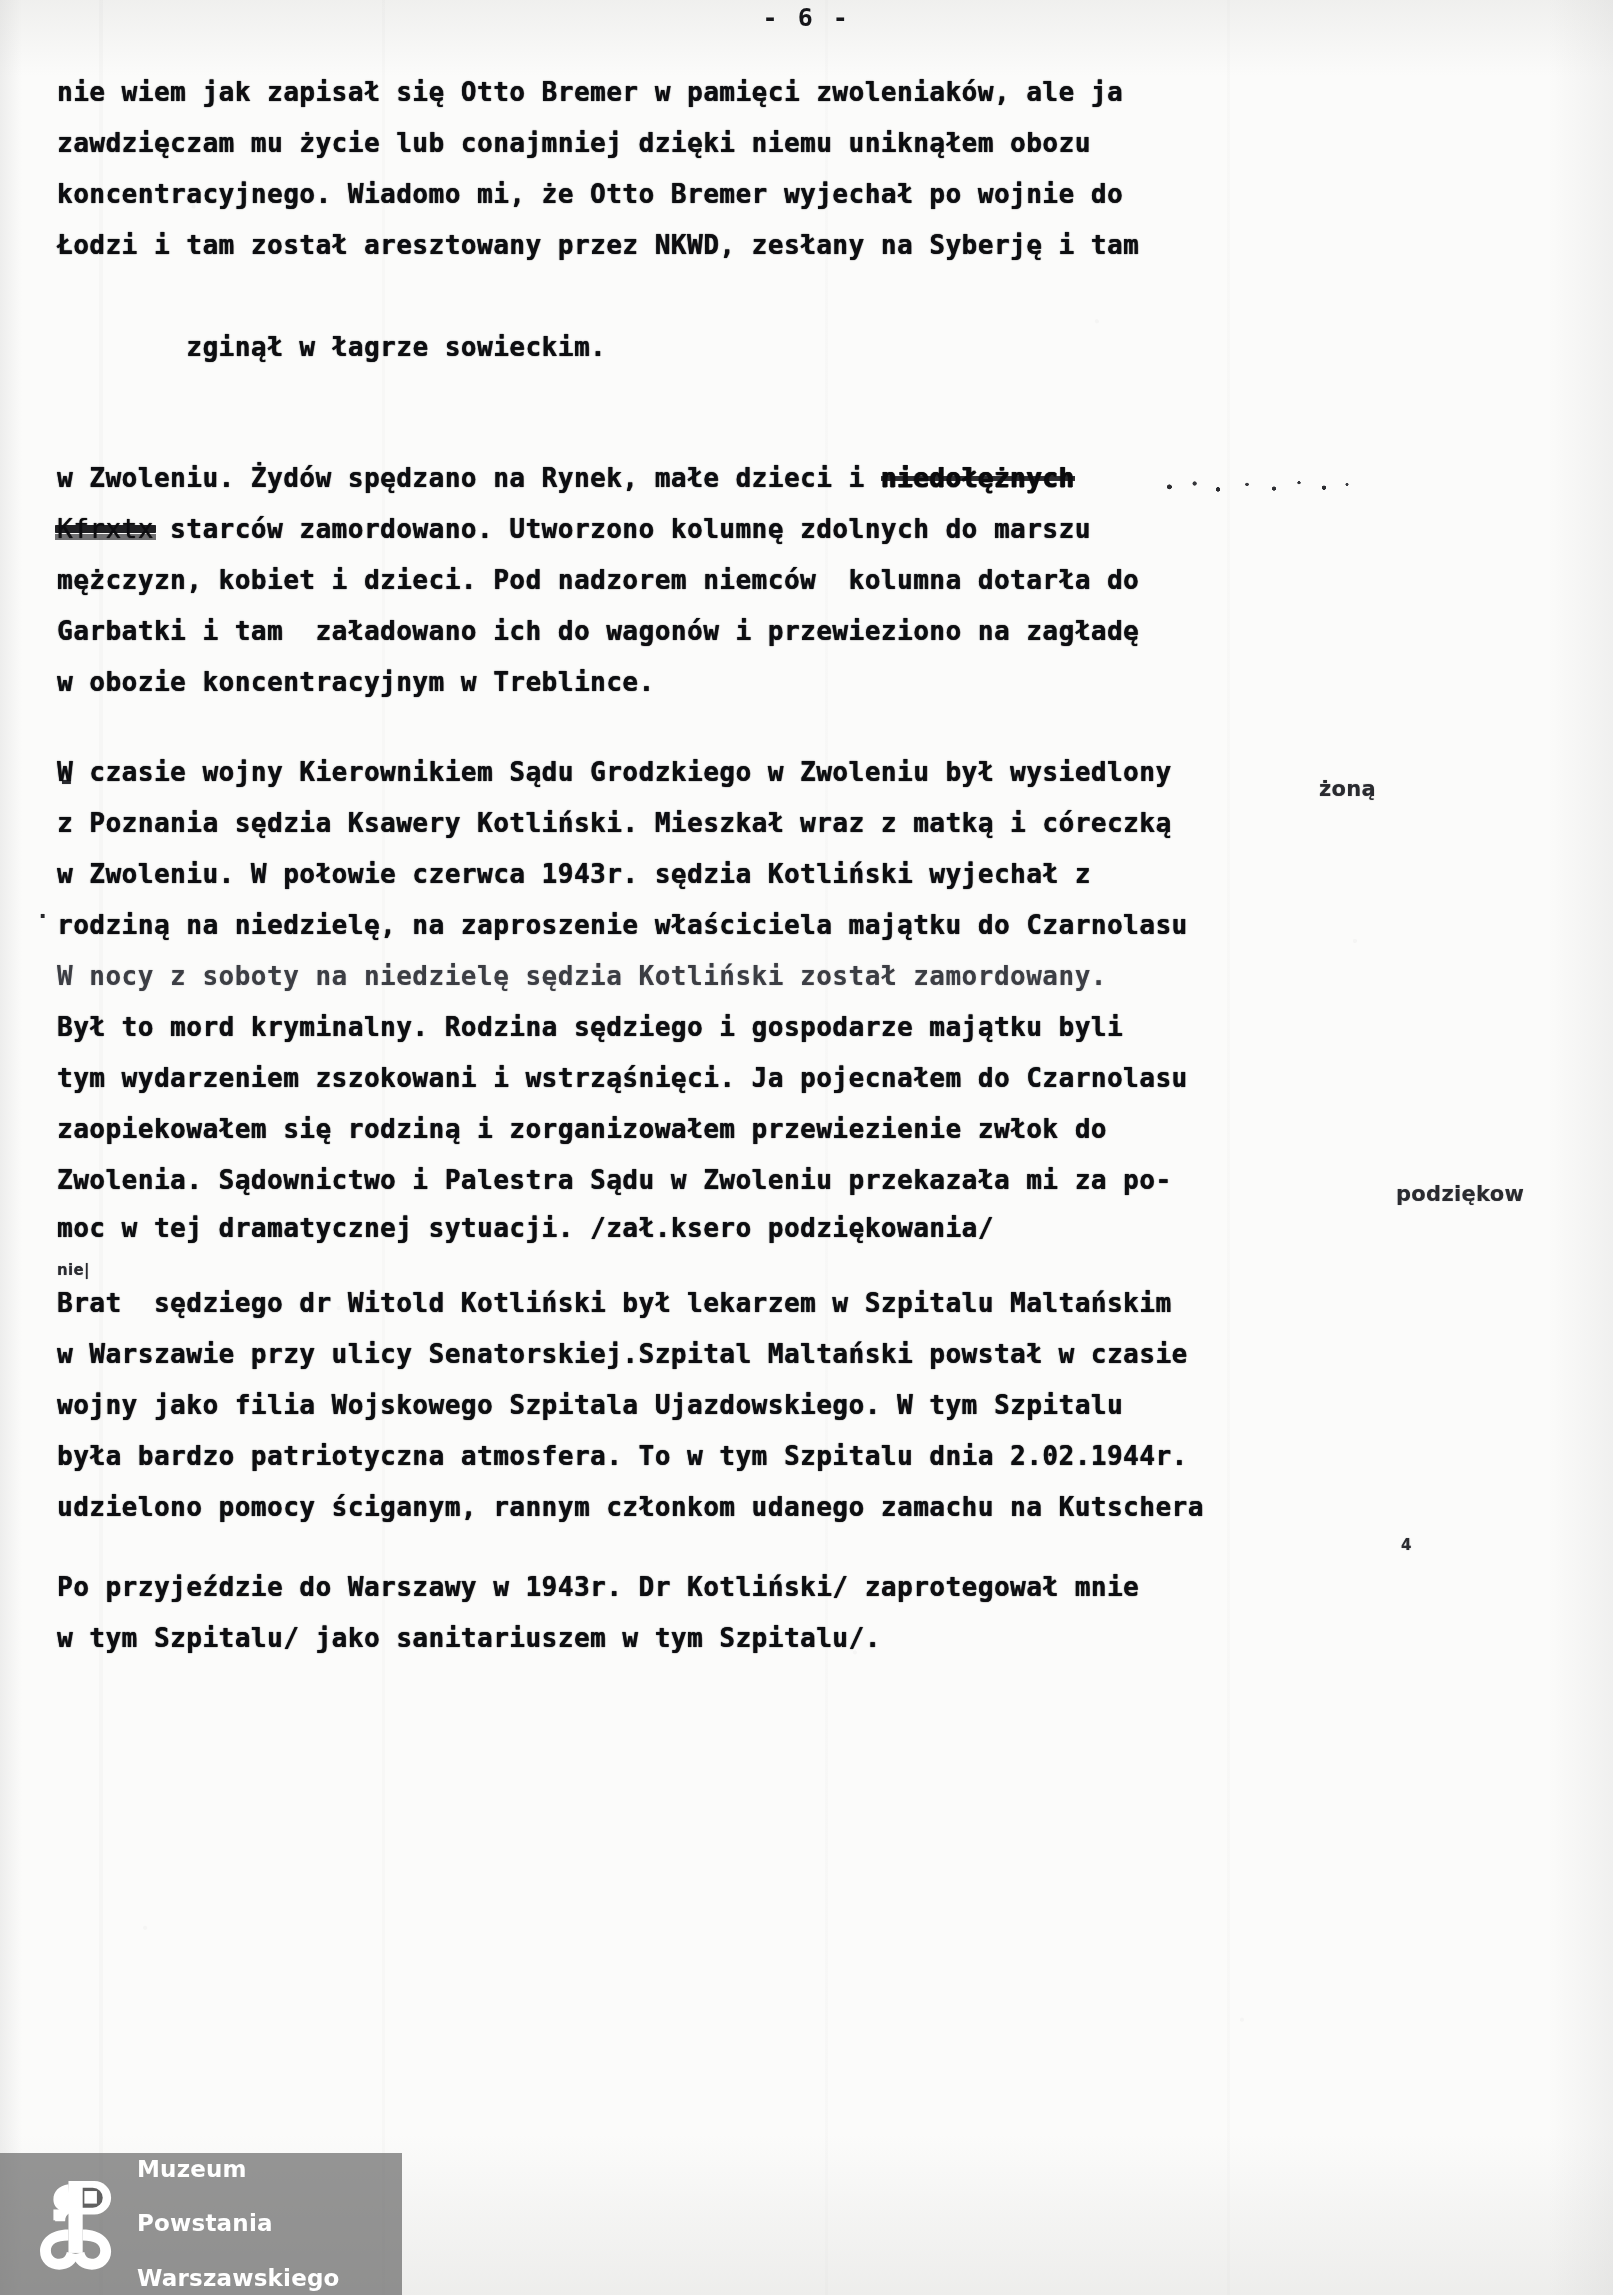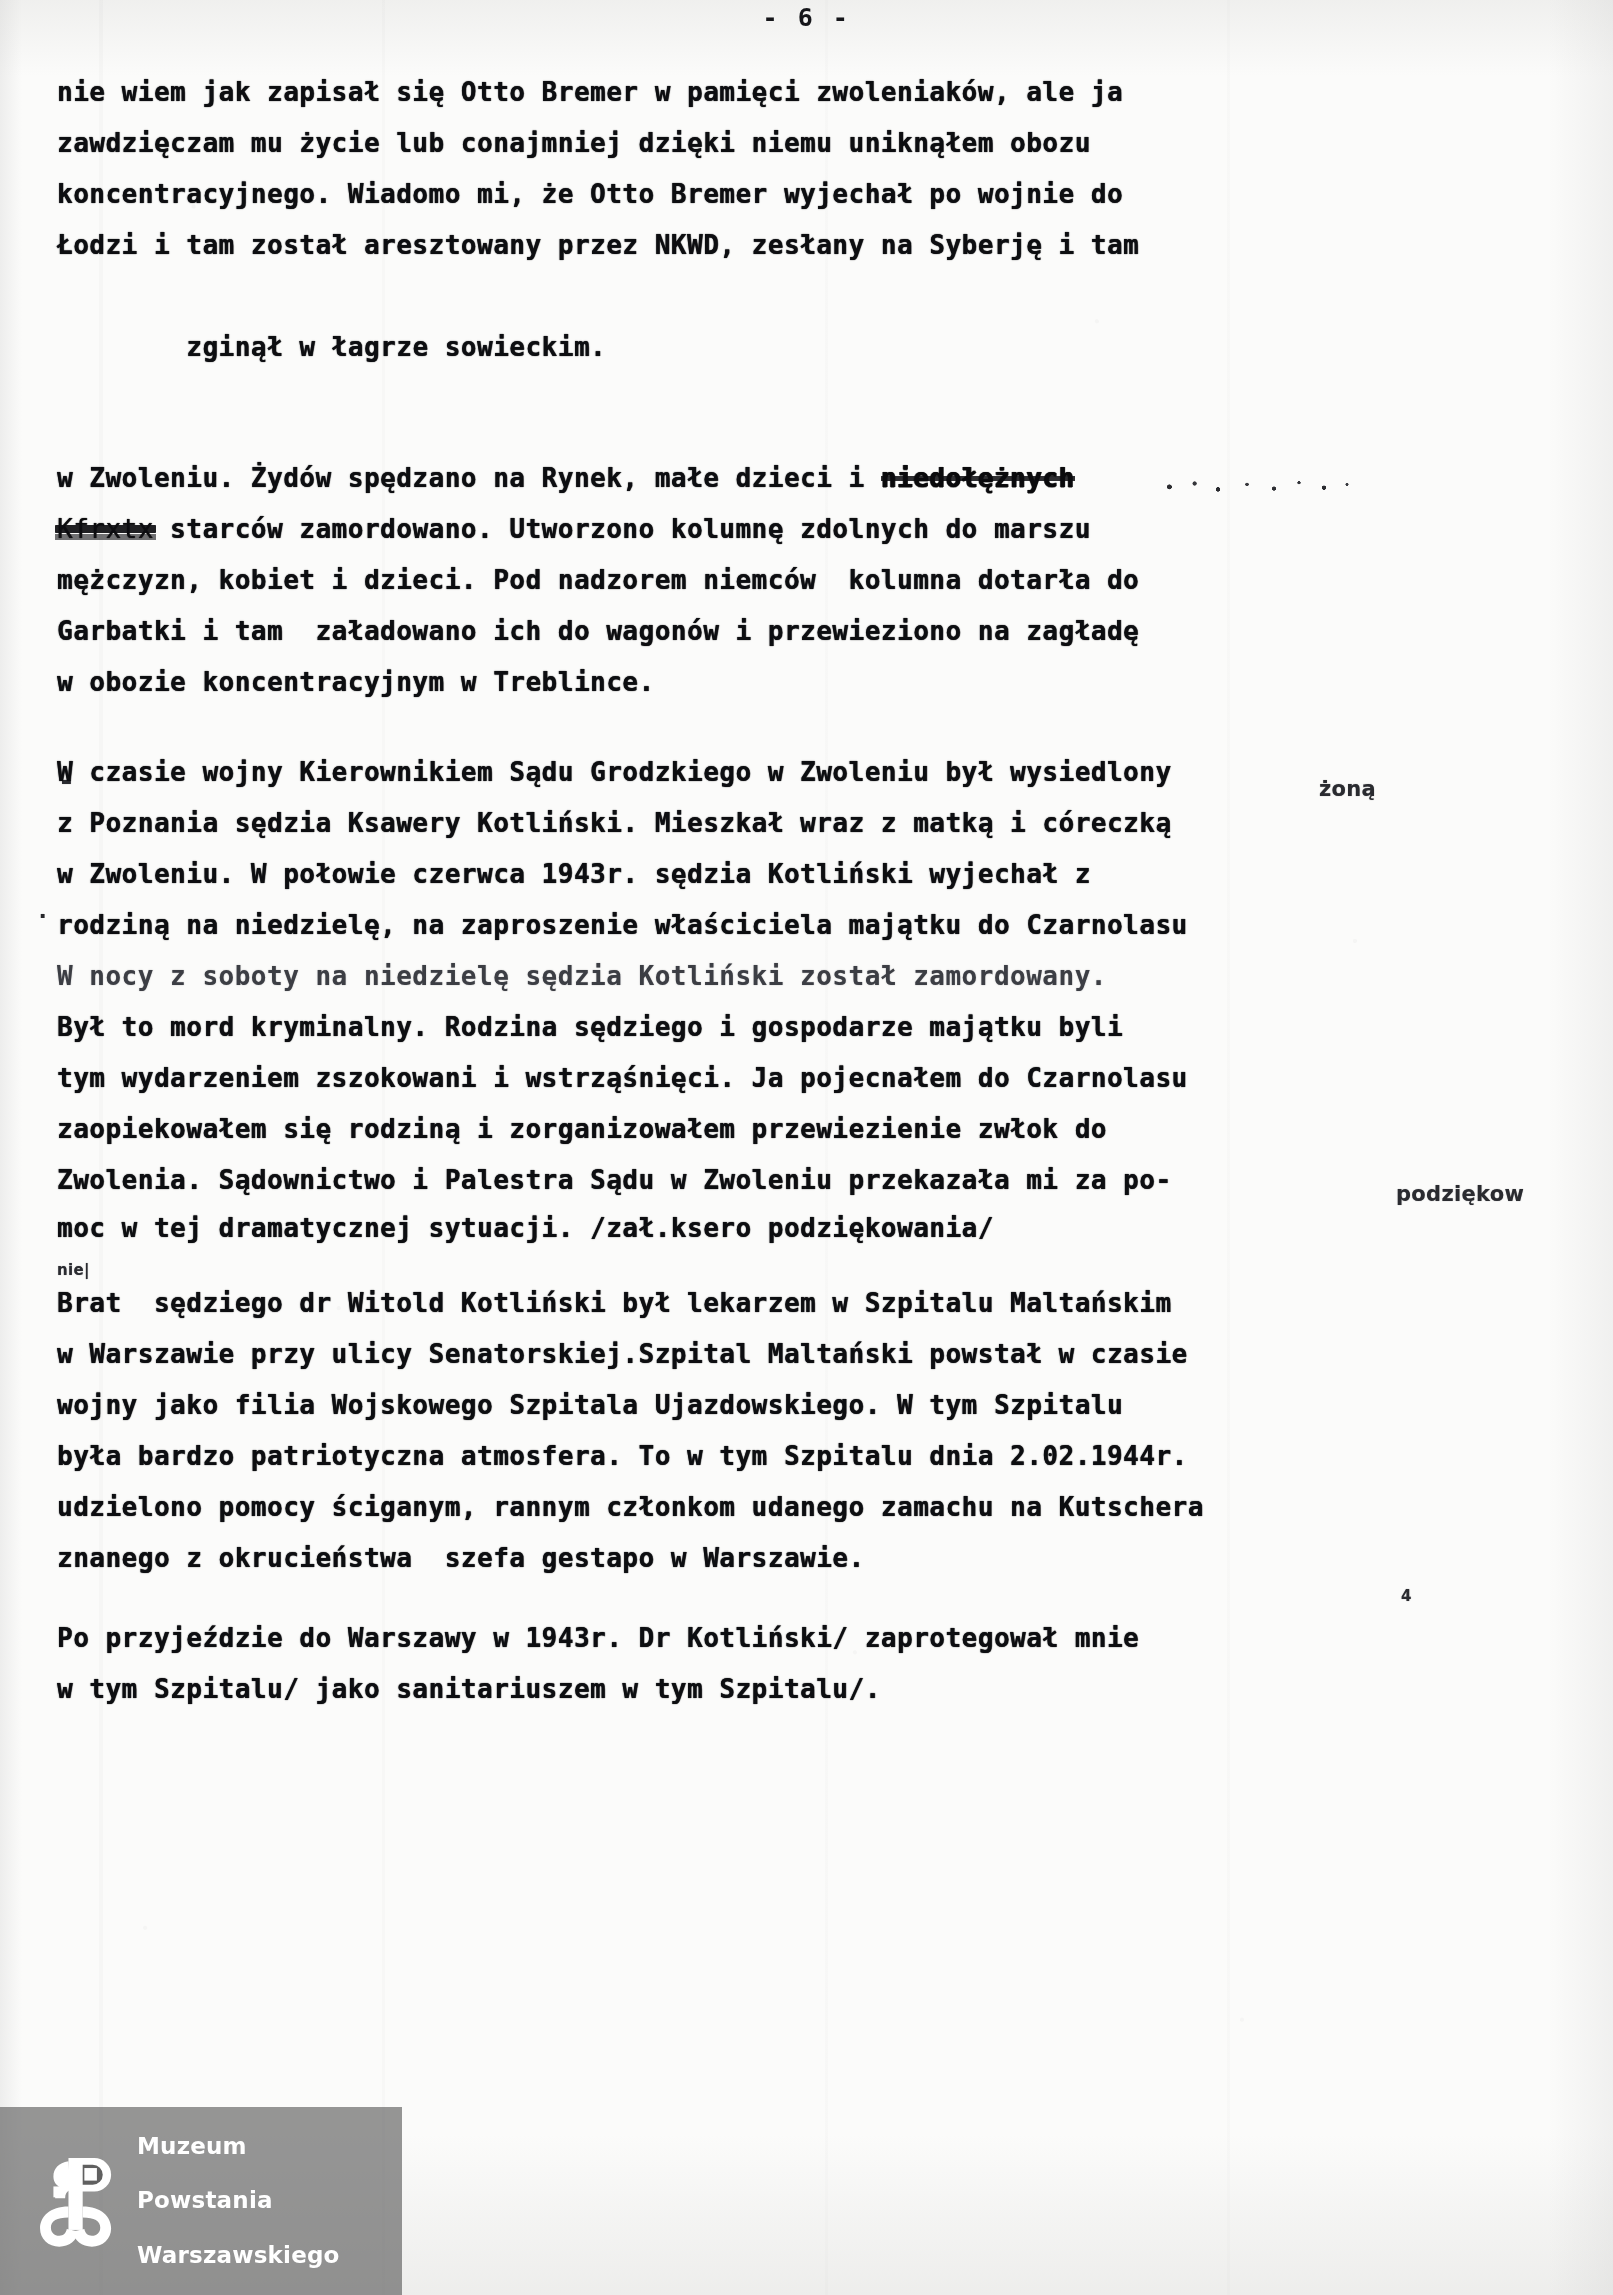--- a/index.html
+++ b/index.html
@@ -182,21 +182,21 @@
       radial-gradient(circle at 158px 6.7px,#2b2c30 0 1.9px, transparent 2.4px),
       radial-gradient(circle at 181px 3.4px,#3b3c41 0 1.3px, transparent 1.8px);
   }
 
   
   .watermark {
     position: absolute;
     left: 0;
     bottom: 0;
     width: 402px;
-    height: 188px;
+    height: 142px;
     background: rgba(96,96,96,0.66);
     display: flex;
     align-items: center;
     gap: 15px;
     padding: 0 13.4px 0 35px;
   }
   .wm-logo {
     flex: 0 0 auto;
     width: 87px;
     height: 97px;
@@ -275,21 +275,20 @@
 
       <div class="tline heavy" style="line-height:44px;">moc w tej dramatycznej sytuacji. /zał.ksero podziękowania/</div>
     </div>
 
     <div class="para" style="margin-top:20px;">
       <div class="tline heavy">Brat  sędziego dr Witold Kotliński był lekarzem w Szpitalu Maltańskim</div>
       <div class="tline heavy">w Warszawie przy ulicy Senatorskiej.Szpital Maltański powstał w czasie</div>
       <div class="tline heavy">wojny jako filia Wojskowego Szpitala Ujazdowskiego. W tym Szpitalu</div>
       <div class="tline heavy">była bardzo patriotyczna atmosfera. To w tym Szpitalu dnia 2.02.1944r.</div>
       <div class="tline heavy">udzielono pomocy ściganym, rannym członkom udanego zamachu na Kutschera</div>
-      <div class="tline heavy">znanego z okrucieństwa  szefa gestapo w Warszawie.</div>
     </div>
 
     <div class="para" style="position:relative; margin-top:18.5px;">
 
       <div class="handnote small" style="left:1344px; top:-23.5px;">4</div>
 
       <div class="tline heavy">Po przyjeździe do Warszawy w 1943r. Dr Kotliński/ zaprotegował mnie</div>
       <div class="tline heavy">w tym Szpitalu/ jako sanitariuszem w tym Szpitalu/.</div>
     </div>
 

